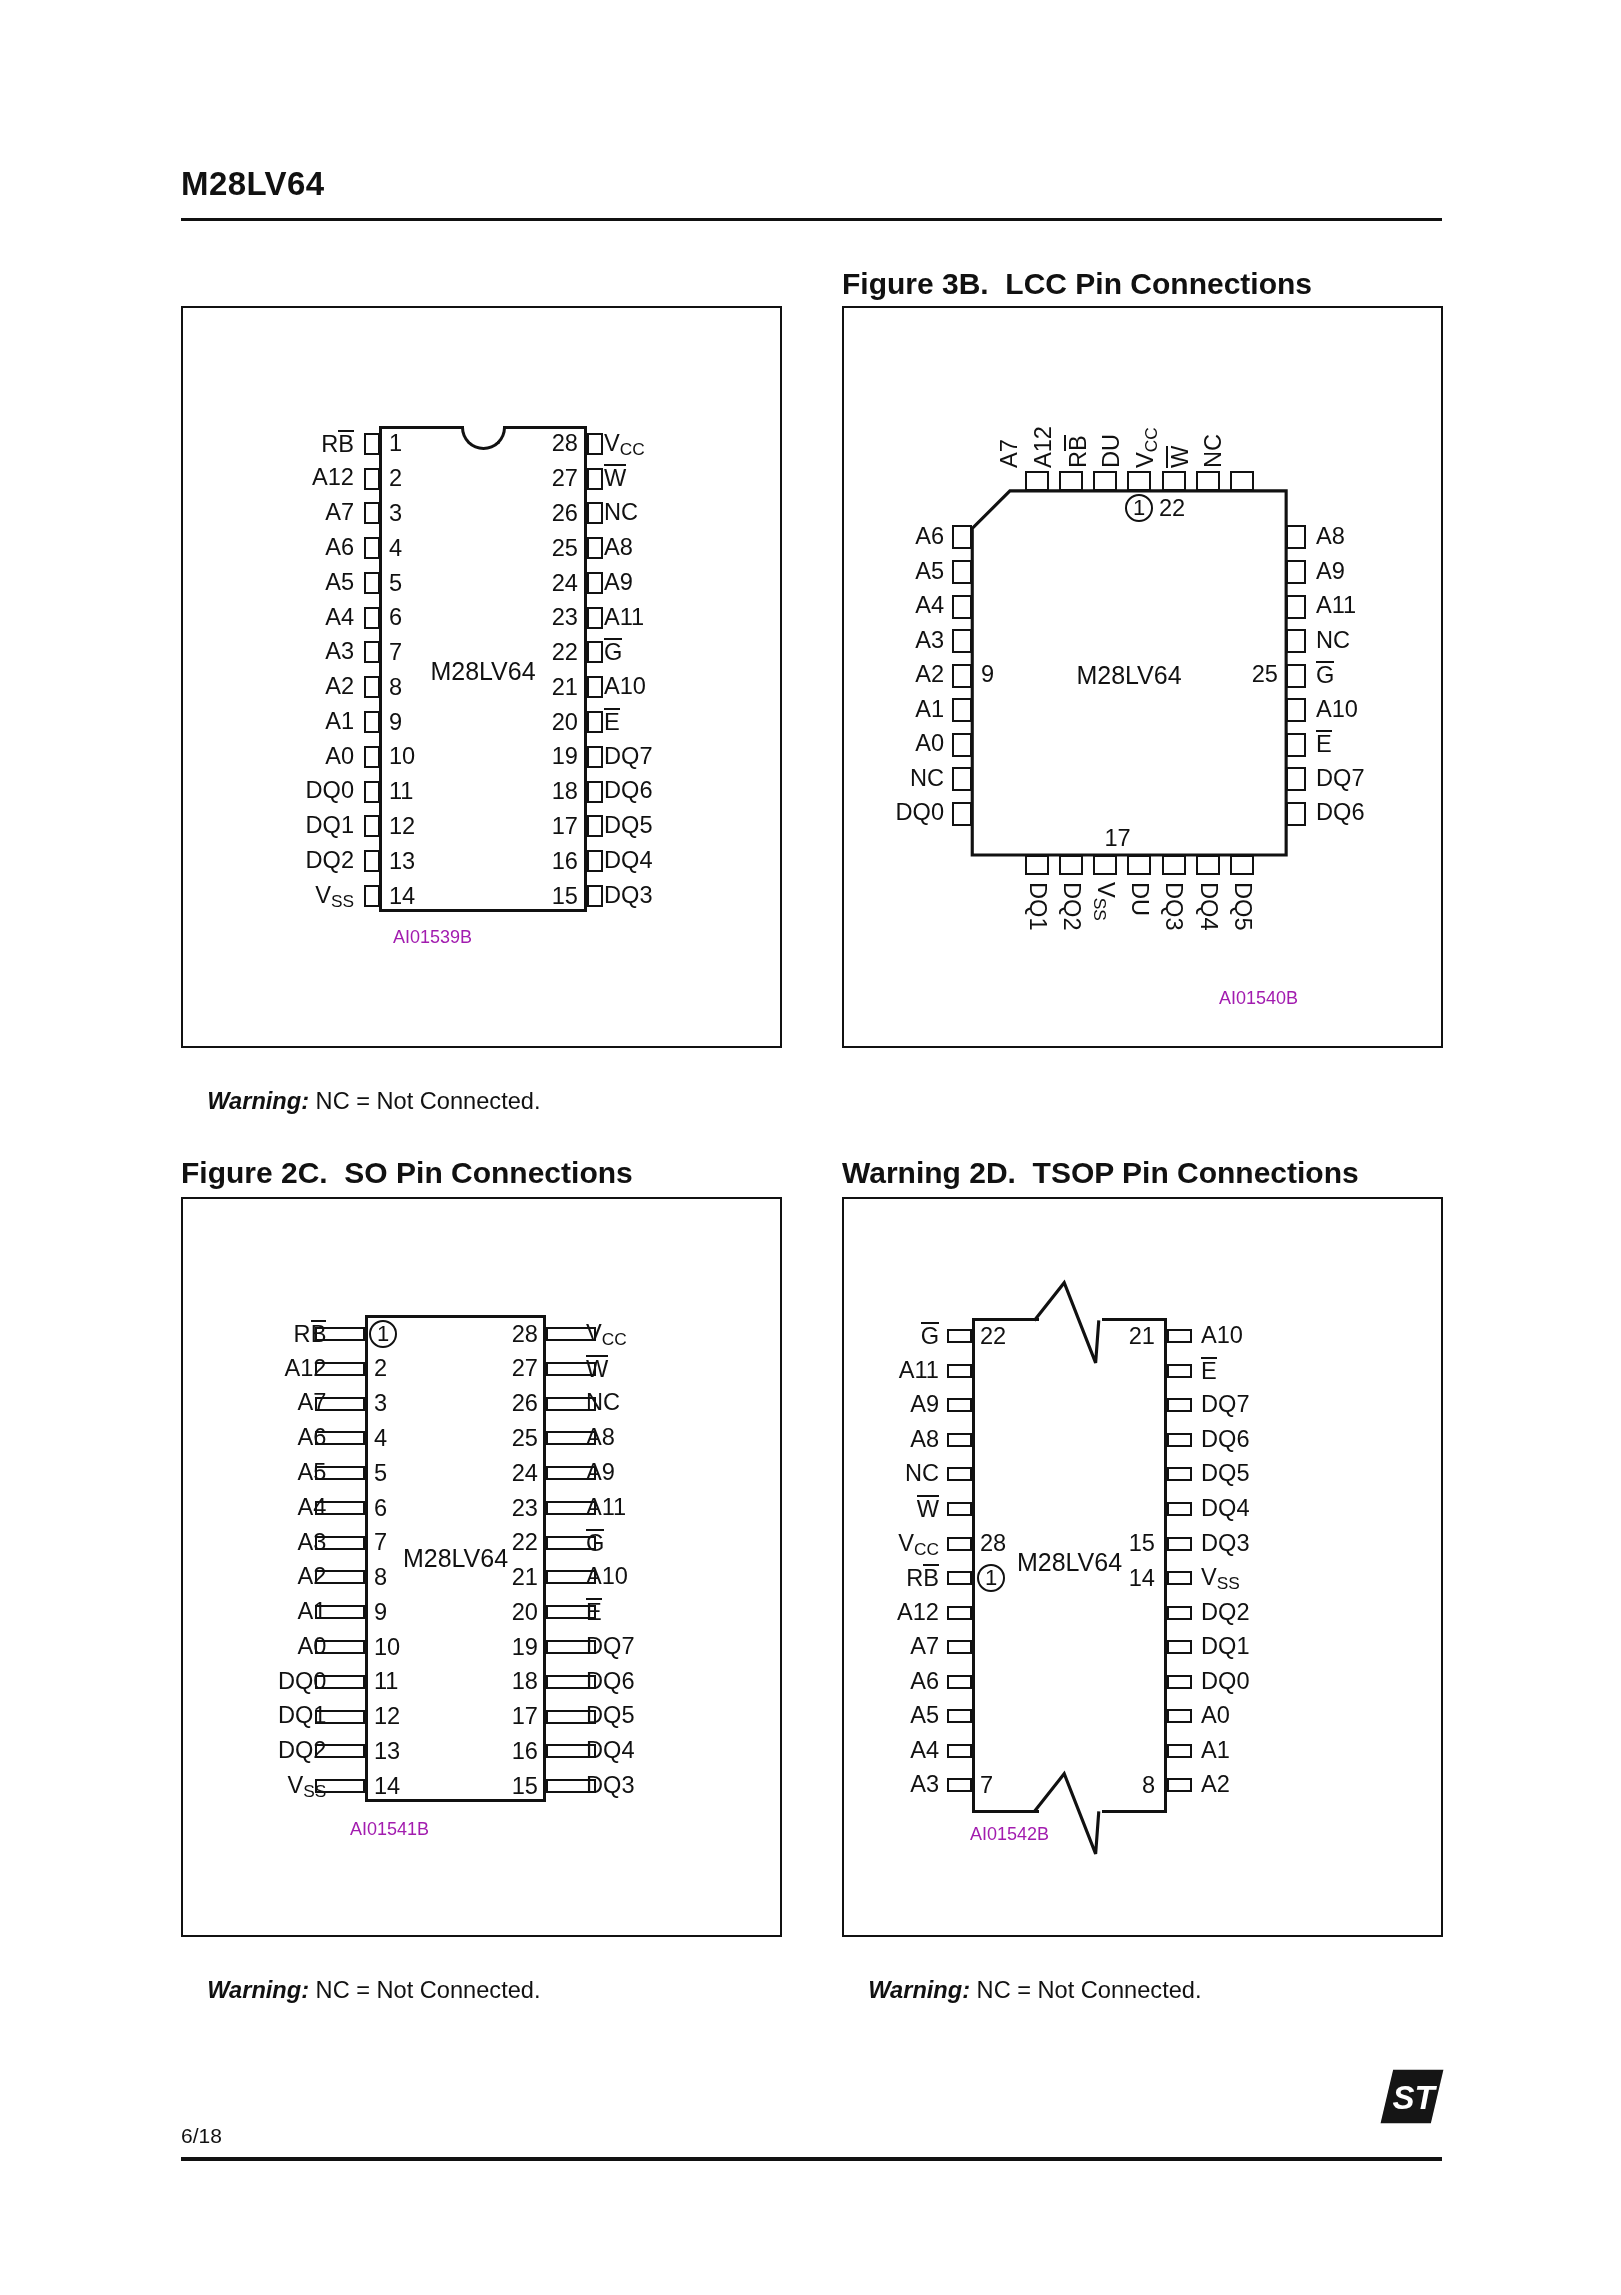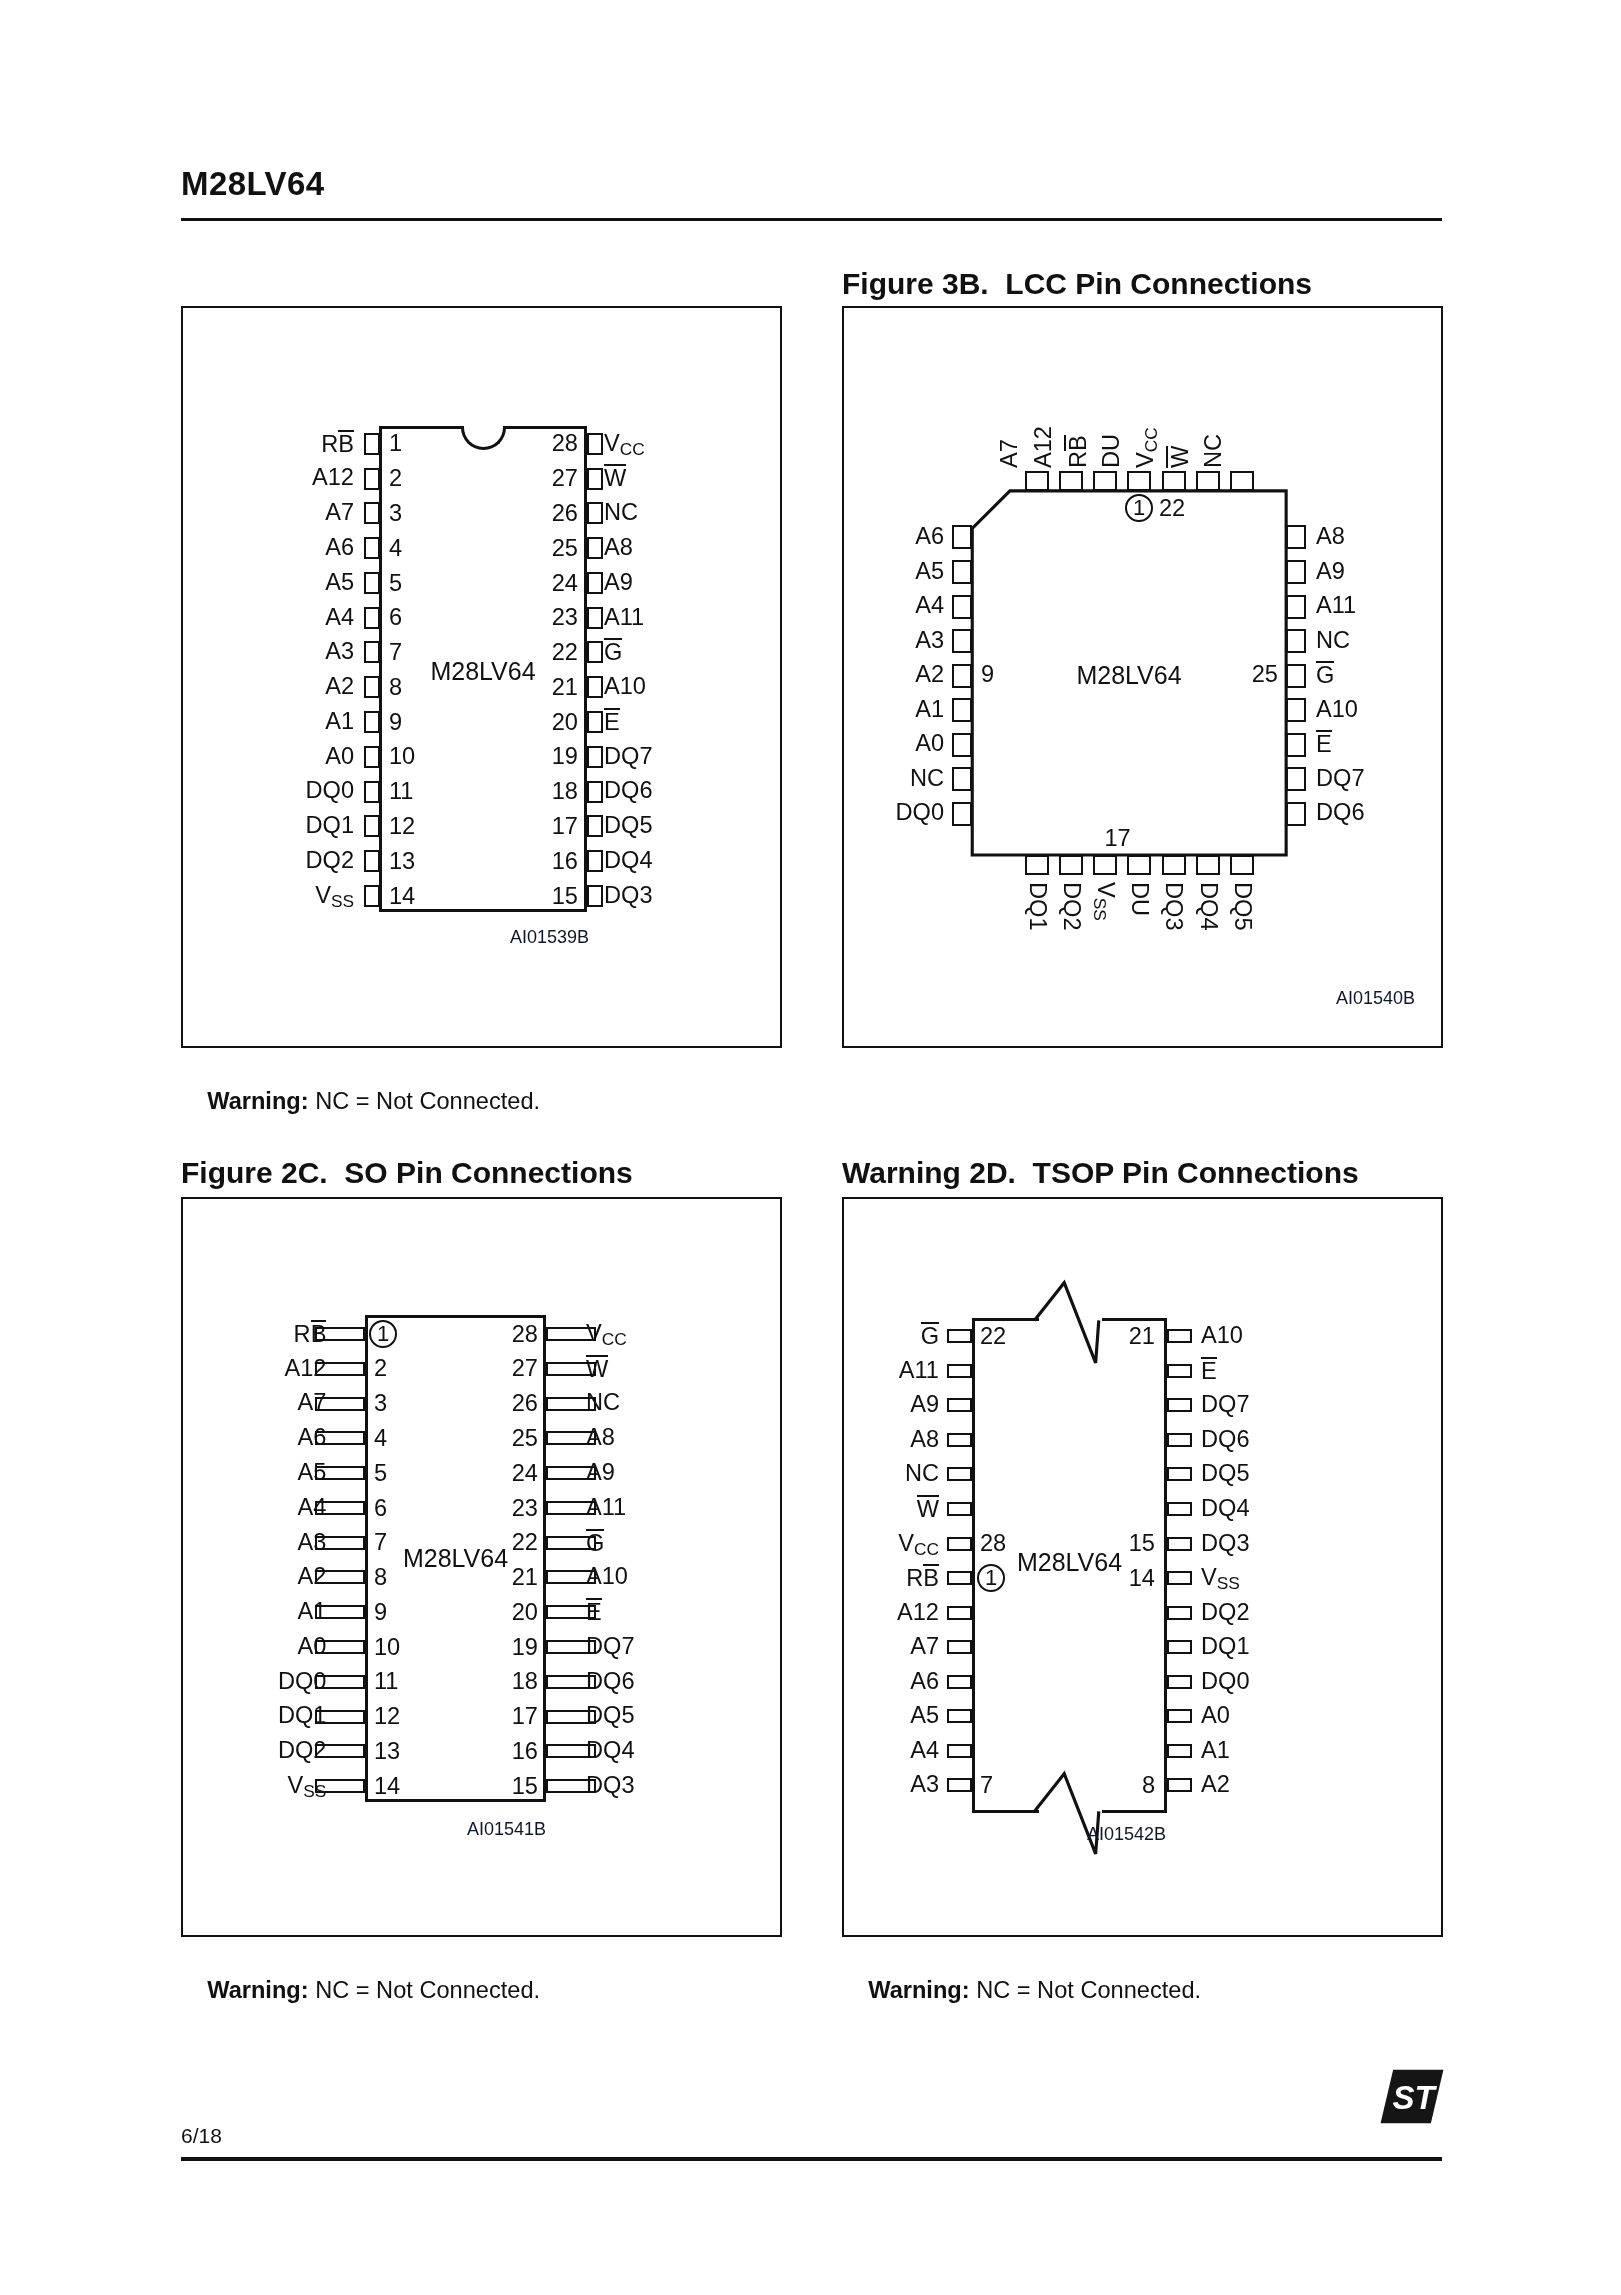--- a/index.html
+++ b/index.html
@@ -9,34 +9,34 @@
     font-family: "Liberation Sans", sans-serif; color: #111;
     margin: 0 auto; overflow: hidden;
   }
   .abs { position: absolute; }
   .doc-title { font-size: 33px; font-weight: bold; letter-spacing: 0.4px; }
   .rule { background: #111; }
   .fig-title { font-size: 30px; font-weight: bold; white-space: pre-wrap; }
   .fig-box { border: 2.4px solid #111; background: #fff; }
   .fig-box > div, .fig-box > svg { position: absolute; }
   .warning { font-size: 23.6px; white-space: pre-wrap; }
-  .warning .wb { font-weight: bold; }
+  .warning .wb { font-weight: bold; font-style: italic; }
   .num, .lbl { font-size: 23.6px; line-height: 27px; white-space: nowrap; color: #111; }
   .ta-r { text-align: right; }
   .ta-c { text-align: center; }
   .ov { display: inline-block; border-top: 2.4px solid #111; padding-top: 0.8px; line-height: 23.6px; }
   .sb { font-size: 17.3px; vertical-align: -3.9px; }
   .icbody { border: 3.1px solid #111; background: #fff; }
   .stub { border: 2.4px solid #111; background: #fff; }
   .lead { border: 2.4px solid #111; background: #fff; }
   .notch { background: #fff; border: 3.1px solid #111; border-top: none; border-radius: 0 0 47px 47px; }
   .circ { border: 2.4px solid #111; border-radius: 50%; text-align: center;
           font-size: 22px; line-height: 24px; background: #fff; color: #111; }
   .chip { font-size: 25px; color: #111; text-align: center; white-space: nowrap; }
-  .ref { font-size: 18px; color: #0f172a; text-align: right; white-space: nowrap; }
+  .ref { font-size: 18px; color: #a21caf; white-space: nowrap; }
   .vlab { position: absolute; height: 27px; line-height: 27px; font-size: 23.6px; white-space: nowrap; color:#111; }
   .vtop { transform-origin: left bottom; transform: rotate(-90deg); }
   .vbot { transform-origin: left top; transform: rotate(90deg); }
   .page-num { font-size: 21px; }
   .cover { background: #fff; }
 </style>
 </head>
 <body>
 
 <div class="page">

